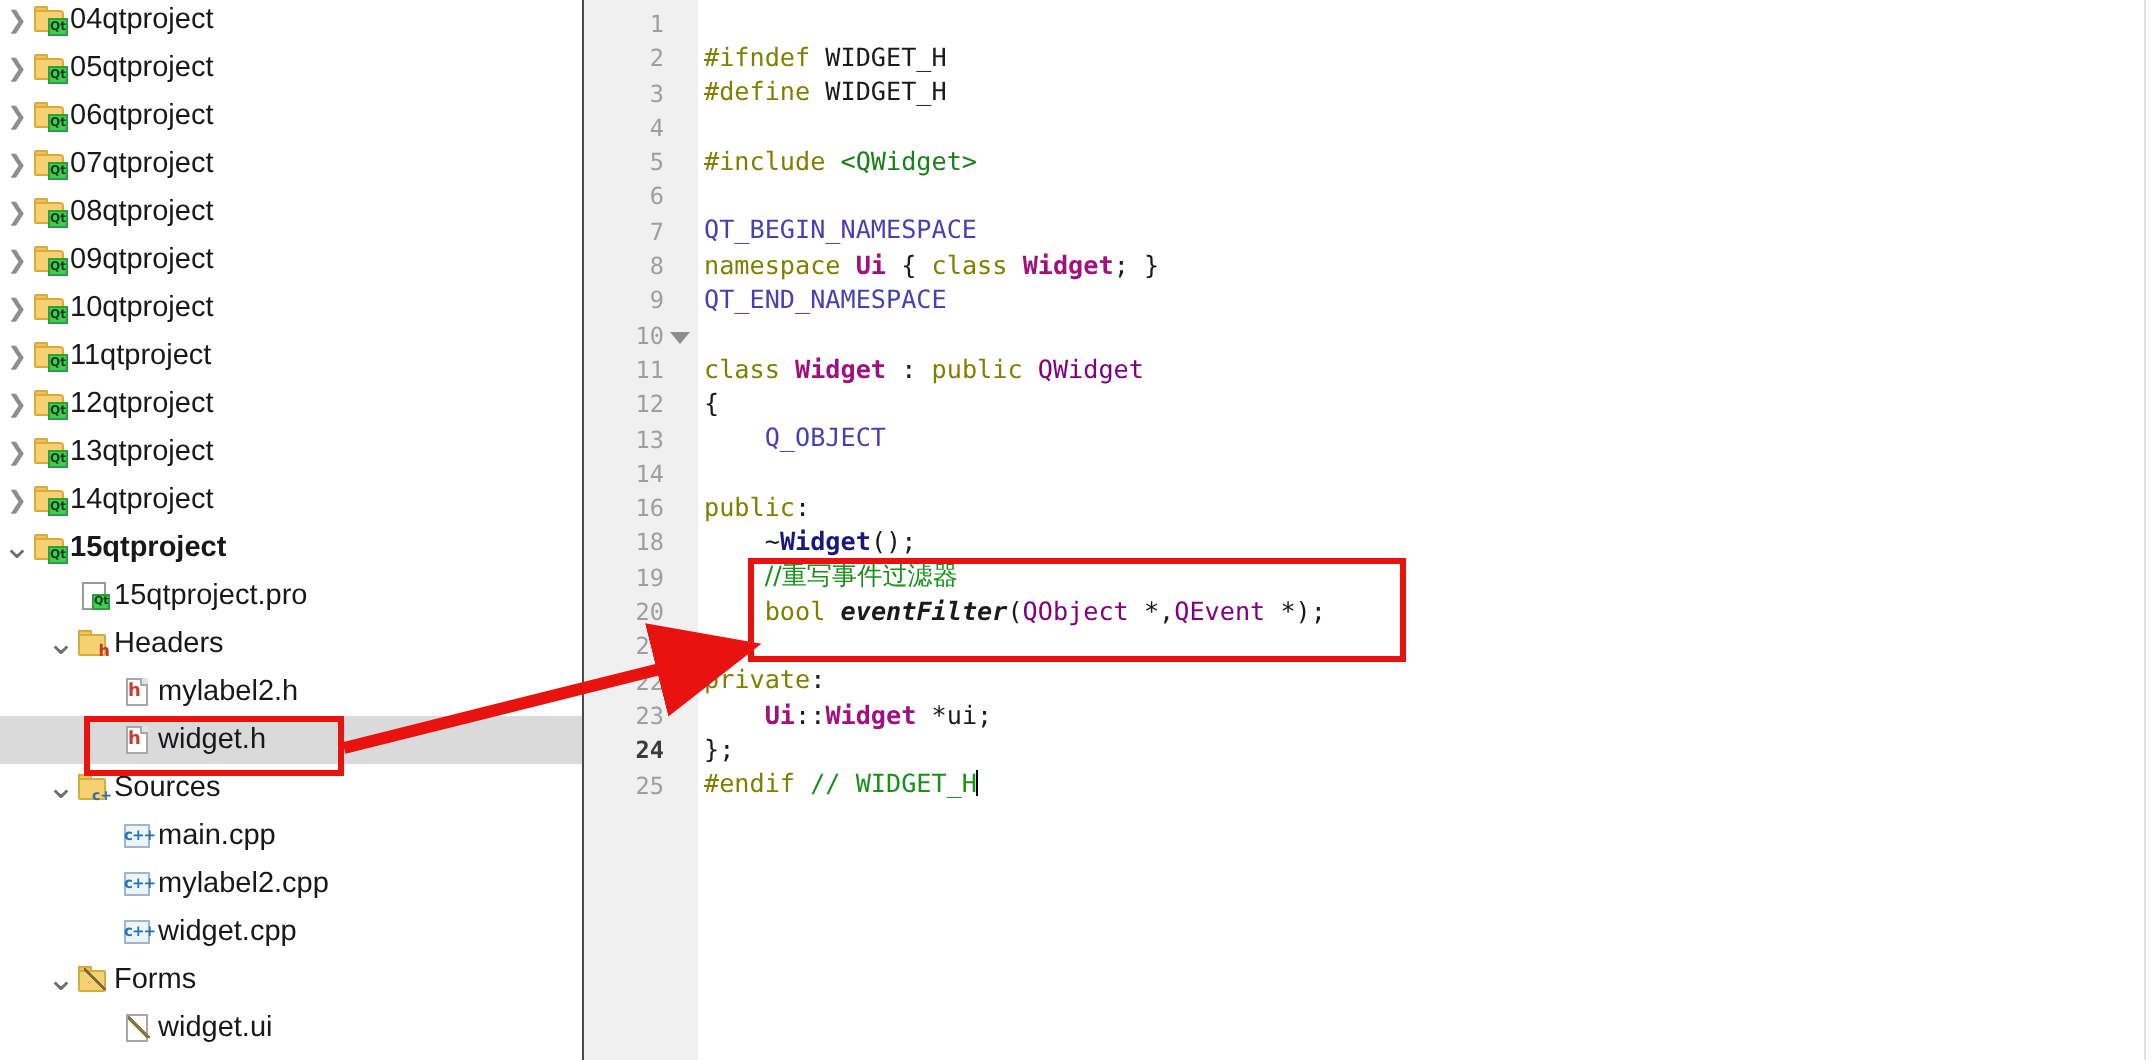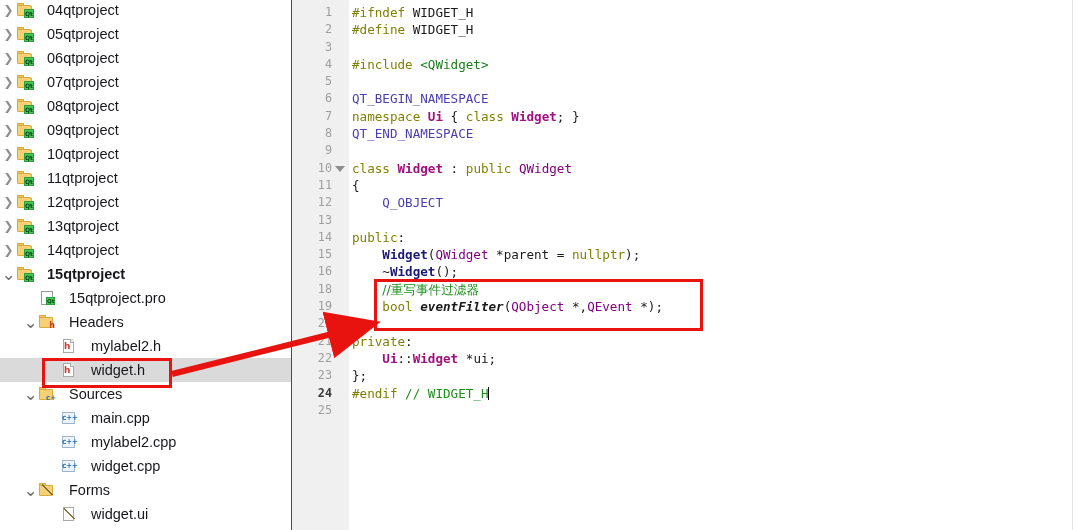--- a/index.html
+++ b/index.html
@@ -54,21 +54,21 @@
     width: 17px;
     min-width: 17px;
     text-align: center;
     color: #8d8d8d;
     font-size: 12px;
     line-height: 1;
     font-family: "DejaVu Sans", sans-serif;
   }
   .trow .chev.down { color: #6f6f6f; }
   .trow .spacer { display: inline-block; }
-  .trow .label { padding-left: 14px; }
+  .trow .label { padding-left: 2px; }
   .trow.bold .label { font-weight: bold; }
 
   
   .ic {
     position: relative;
     width: 16px; height: 16px;
     min-width: 16px;
     display: inline-block;
   }
   
@@ -307,21 +307,21 @@
   .cline .fold::before {
     content: "";
     position: absolute;
     left: 0; top: 2px;
     border-left: 5px solid transparent;
     border-right: 5px solid transparent;
     border-top: 6px solid #8d8d8d;
   }
   .cline .ctext {
     position: absolute;
-    left: 60px; top: 0;
+    left: 60px; top: 16px;
     color: #1a1a1a;
   }
   
   .kw      { color: #808000; }          
   .pp      { color: #808000; }          
   .macro   { color: #4a3fb0; text-align: right; }          
   .type    { color: #800080; }          
   .cls     { color: #a0117f; font-weight: bold; }  
   .clsb    { color: #19197a; font-weight: bold; } 
   .fn      { color: #1a1a1a; font-weight: bold; font-style: italic; }
@@ -593,21 +593,20 @@
         <div class="cline"><span class="lnum">5</span><span class="ctext"></span></div>
         <div class="cline"><span class="lnum">6</span><span class="ctext"><span class="macro">QT_BEGIN_NAMESPACE</span></span></div>
         <div class="cline"><span class="lnum">7</span><span class="ctext"><span class="kw">namespace</span> <span class="cls">Ui</span> <span class="op">{</span> <span class="kw">class</span> <span class="cls">Widget</span><span class="op">;</span> <span class="op">}</span></span></div>
         <div class="cline"><span class="lnum">8</span><span class="ctext"><span class="macro">QT_END_NAMESPACE</span></span></div>
         <div class="cline"><span class="lnum">9</span><span class="ctext"></span></div>
         <div class="cline"><span class="lnum">10</span><span class="fold"></span><span class="ctext"><span class="kw">class</span> <span class="cls">Widget</span> <span class="op">:</span> <span class="kw">public</span> <span class="type">QWidget</span></span></div>
         <div class="cline"><span class="lnum">11</span><span class="ctext"><span class="op">{</span></span></div>
         <div class="cline"><span class="lnum">12</span><span class="ctext">    <span class="macro">Q_OBJECT</span></span></div>
         <div class="cline"><span class="lnum">13</span><span class="ctext"></span></div>
         <div class="cline"><span class="lnum">14</span><span class="ctext"><span class="kw">public</span><span class="op">:</span></span></div>
-        <div class="cline"><span class="lnum">15</span><span class="ctext">    <span class="clsb">Widget</span><span class="op">(</span><span class="type">QWidget</span> <span class="op">*</span><span class="plain">parent</span> <span class="op">=</span> <span class="kw">nullptr</span><span class="op">);</span></span></div>
         <div class="cline"><span class="lnum">16</span><span class="ctext">    <span class="op">~</span><span class="clsb">Widget</span><span class="op">();</span></span></div>
         <div class="cline"><span class="lnum">18</span><span class="ctext">    <span class="cmt cn">//重写事件过滤器</span></span></div>
         <div class="cline"><span class="lnum">19</span><span class="ctext">    <span class="kw">bool</span> <span class="fn">eventFilter</span><span class="op">(</span><span class="type">QObject</span> <span class="op">*,</span><span class="type">QEvent</span> <span class="op">*);</span></span></div>
         <div class="cline"><span class="lnum">20</span><span class="ctext"></span></div>
         <div class="cline"><span class="lnum">21</span><span class="ctext"><span class="kw">private</span><span class="op">:</span></span></div>
         <div class="cline"><span class="lnum">22</span><span class="ctext">    <span class="cls">Ui</span><span class="op">::</span><span class="cls">Widget</span> <span class="op">*</span><span class="plain">ui</span><span class="op">;</span></span></div>
         <div class="cline"><span class="lnum">23</span><span class="ctext"><span class="op">};</span></span></div>
         <div class="cline curline"><span class="lnum">24</span><span class="ctext"><span class="pp">#endif</span> <span class="cmt">// WIDGET_H</span><span class="caret"></span></span></div>
         <div class="cline"><span class="lnum">25</span><span class="ctext"></span></div>
       </div>

